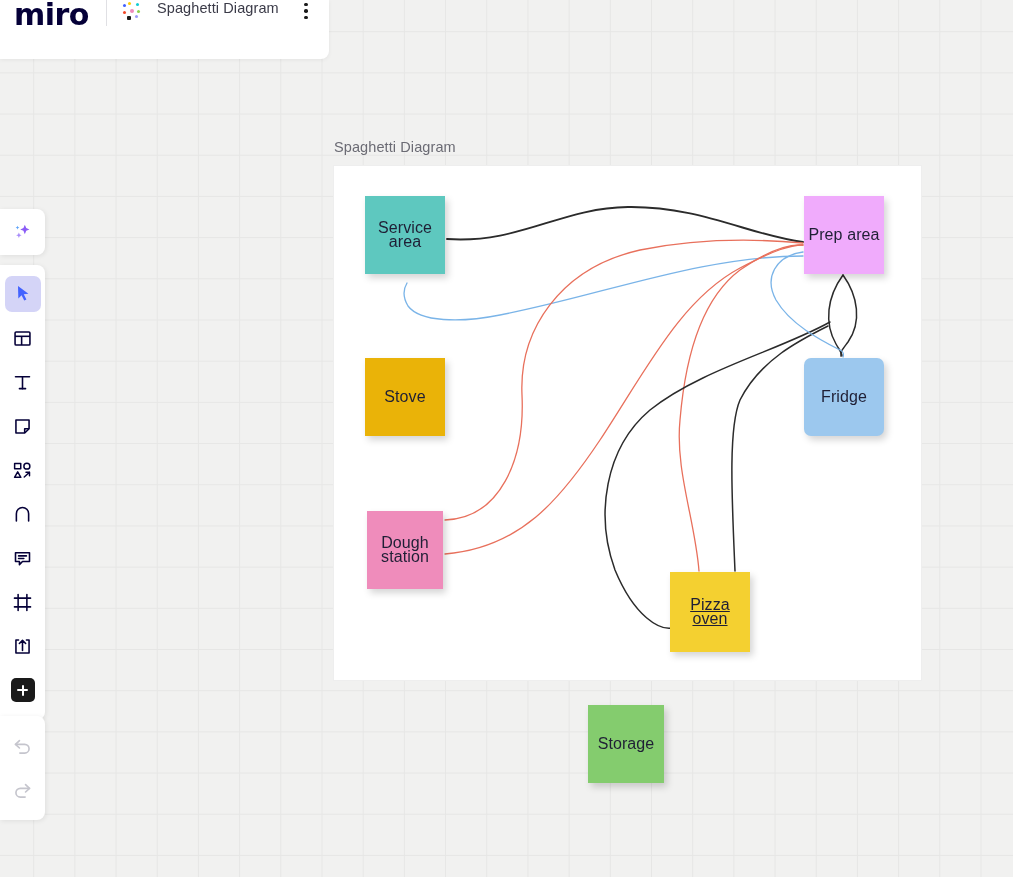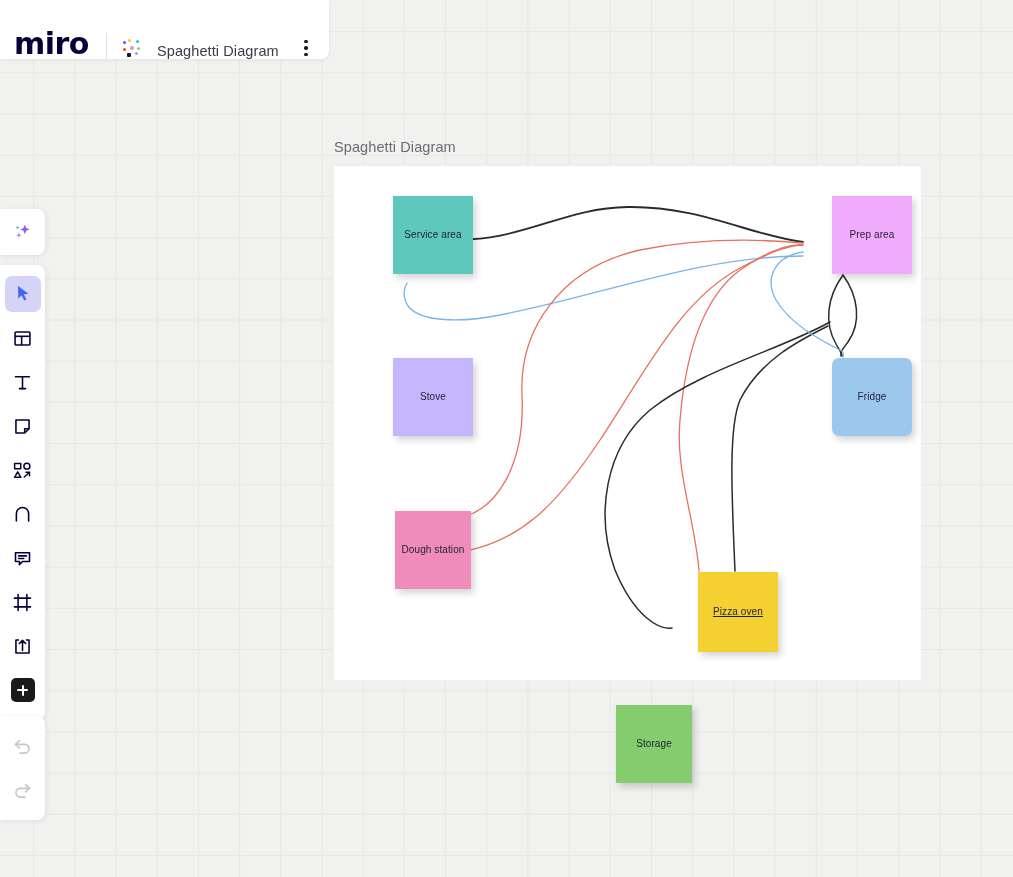--- a/index.html
+++ b/index.html
@@ -33,21 +33,21 @@
 
   
   #topbar {
     position: absolute;
     left: 0; top: 0;
     width: 329px;
     height: 59px;
     background: #ffffff;
     border-bottom-right-radius: 8px;
     display: flex;
-    align-items: flex-end;
+    align-items: flex-start;
     box-shadow: 0 1px 4px rgba(0,0,0,0.06);
     z-index: 40;
   }
   .logo {
     font-family: "DejaVu Sans", sans-serif;
     font-weight: 700;
     font-size: 30px;
     letter-spacing: -0.5px;
     color: #050038;
     margin-left: 14px;
@@ -183,28 +183,27 @@
   }
 
   
   .sticky {
     position: absolute;
     z-index: 10;
     display: flex;
     align-items: center;
     justify-content: center;
     text-align: center;
-    font-size: 10px;
+    font-size: 16px;
     line-height: 14px;
     color: #1f1f35;
     box-shadow: 3px 4px 7px rgba(0,0,0,0.17);
     padding: 4px;
     cursor: pointer;
     letter-spacing: 0.1px;
-    margin-left: 28px;
   }
   .sticky span { pointer-events: none; }
 </style>
 </head>
 <body>
 
 <div id="app">
 
   <div id="canvas"></div>
 
@@ -224,21 +223,21 @@
       <path d="M 803 252 C 775 256 764 278 776 300 C 790 324 820 340 840 350 C 844 352 844 354 843 357" fill="none" stroke="#7ab4e8" stroke-width="1.3" stroke-linecap="round"></path>
     </svg>
 
   <div id="stickies">
       <div class="sticky" style="left: 365px; top: 196px; width: 80px; height: 78px; background: rgb(94, 200, 191);">
         <span>Service area</span>
       </div>
       <div class="sticky" style="left: 804px; top: 196px; width: 80px; height: 78px; background: #f0abfc;">
         <span>Prep area</span>
       </div>
-      <div class="sticky" style="left: 365px; top: 358px; width: 80px; height: 78px; background: #c4b5fd;">
+      <div class="sticky" style="left: 365px; top: 358px; width: 80px; height: 78px; background: #eab308;">
         <span>Stove</span>
       </div>
       <div class="sticky" style="left: 804px; top: 358px; width: 80px; height: 78px; background: rgb(156, 200, 238); border-radius: 7px;">
         <span>Fridge</span>
       </div>
       <div class="sticky" style="left: 367px; top: 511px; width: 76px; height: 78px; background: rgb(239, 140, 187);">
         <span>Dough station</span>
       </div>
       <div class="sticky" style="left: 670px; top: 572px; width: 80px; height: 80px; background: rgb(244, 208, 48); text-decoration: underline;">
         <span>Pizza oven</span>

